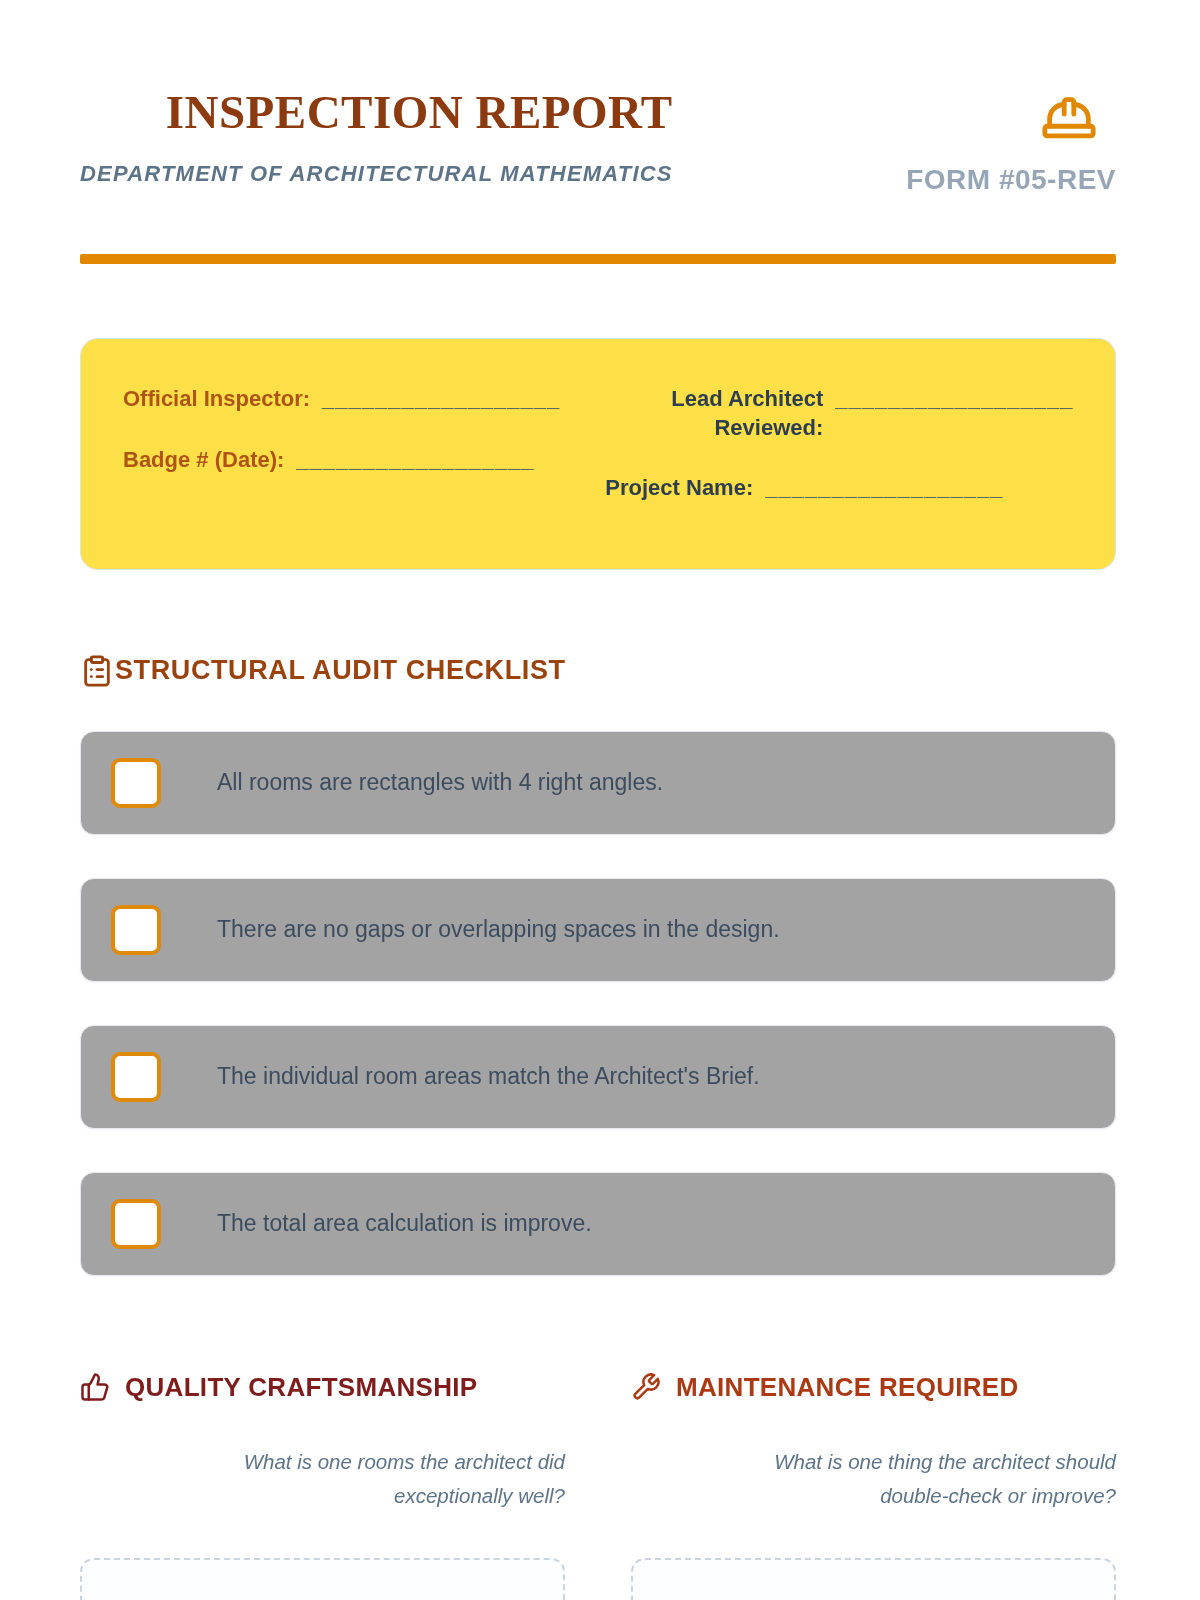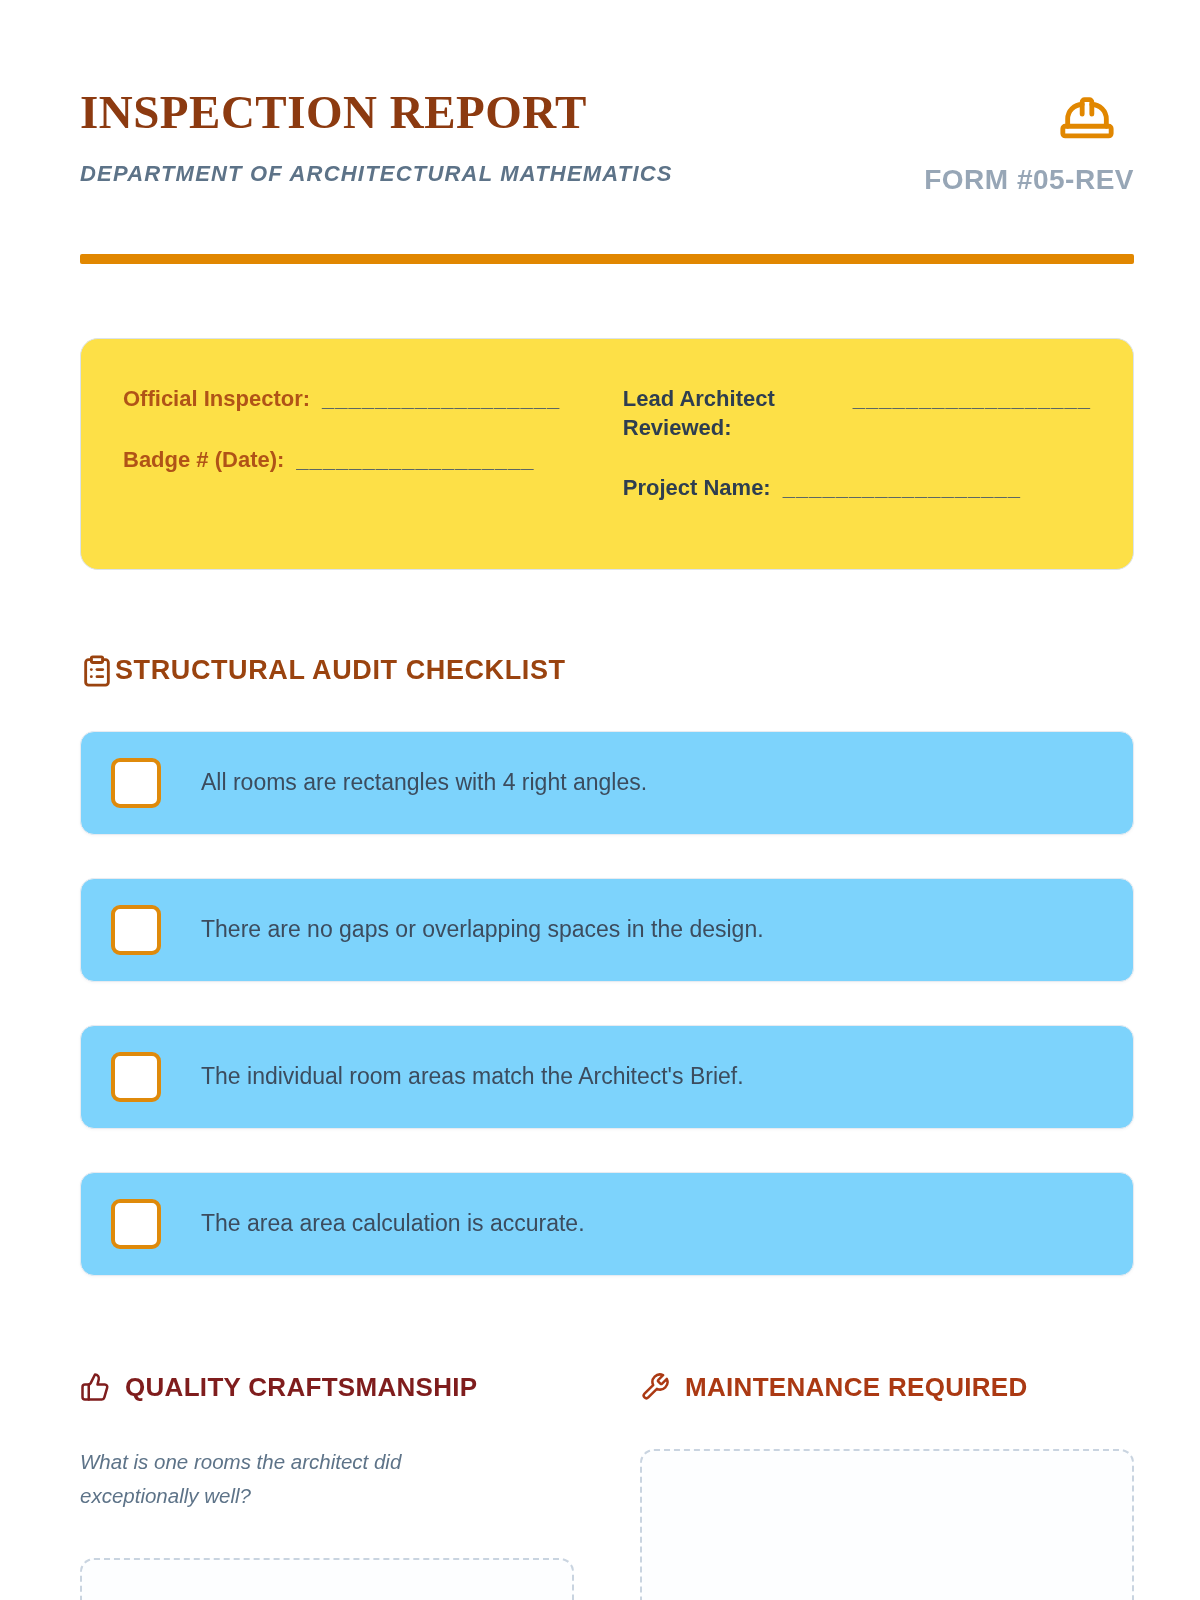--- a/index.html
+++ b/index.html
@@ -1,21 +1,21 @@
 <!DOCTYPE html>
 <html><head>
 <meta charset="utf-8">
 <style>
   * { margin: 0; padding: 0; box-sizing: border-box; }
   html, body { background: #ffffff; }
   body {
     width: 1200px; height: 1600px; overflow: hidden; position: relative;
     font-family: "Liberation Sans", sans-serif; color: #3c4c5e;
   }
-  .page { width: 1200px; height: 1384px; padding: 88px 66px 0 80px; }
+  .page { width: 1200px; height: 1384px; padding: 88px 84px 0 80px; text-align: right; }
 
   
   .header { display: flex; justify-content: space-between; align-items: flex-start; }
   .page-title {
     font-family: "Liberation Serif", serif; font-weight: 800;
     font-size: 47px; letter-spacing: 0.5px; color: #8c3a10; line-height: 1.05;
   }
   .page-subtitle {
     margin-top: 24px; font-size: 22px; font-weight: bold; font-style: italic;
     letter-spacing: 1.2px; color: #5d7388;
@@ -39,24 +39,25 @@
   .blank-line { color: #41526a; letter-spacing: 1px; white-space: nowrap; font-weight: 600; }
 
   
   .checklist-section { margin-top: 84px; }
   .section-title {
     display: flex; align-items: center; gap: 1px;
     font-size: 27px; font-weight: 800; letter-spacing: 0.6px; color: #9a430f; margin-top: 8px;
   }
   .clipboard-icon { width: 34px; height: 34px; color: #9a430f; flex: 0 0 auto; }
   .check-card {
-    margin-top: 43px; height: 104px; background: #7dd3fc;
+    margin-top: 43px; height: 104px; background: #a3a3a3;
     border: 1px solid #e7ebf1; border-radius: 14px;
     display: flex; align-items: center; padding: 0 30px;
     box-shadow: 0 1px 3px rgba(15,23,42,0.04);
+    gap: 16px;
   }
   .checkbox {
     width: 50px; height: 50px; flex: 0 0 auto;
     border: 4px solid #df8a0b; border-radius: 9px; background: #ffffff; cursor: pointer;
   }
   .check-text { margin-left: 40px; font-size: 23px; color: #3c4c5e; }
 
   
   .feedback { margin-top: 96px; display: grid; grid-template-columns: 1fr 1fr; column-gap: 66px; }
   .fb-title { display: flex; align-items: center; gap: 15px; font-size: 26px; font-weight: 800; letter-spacing: 0.3px; }
@@ -138,21 +139,21 @@
       <div class="check-text">There are no gaps or overlapping spaces in the design.</div>
     </div>
 
     <div class="check-card">
       <div class="checkbox" role="checkbox" aria-checked="false"></div>
       <div class="check-text">The individual room areas match the Architect's Brief.</div>
     </div>
 
     <div class="check-card">
       <div class="checkbox" role="checkbox" aria-checked="false"></div>
-      <div class="check-text">The area area calculation is accurate.</div>
+      <div class="check-text">The total area calculation is improve.</div>
     </div>
   </div>
 
   <div class="feedback">
 
     <div>
       <div class="fb-title blue">
         <svg class="fb-icon" viewBox="0 0 24 24" fill="none" stroke="currentColor" stroke-width="2" stroke-linecap="round" stroke-linejoin="round">
           <path d="M7 10v12"></path>
           <path d="M15 5.88 14 10h5.83a2 2 0 0 1 1.92 2.56l-2.33 8A2 2 0 0 1 17.5 22H4a2 2 0 0 1-2-2v-8a2 2 0 0 1 2-2h2.76a2 2 0 0 0 1.79-1.11L12 2a3.13 3.13 0 0 1 3 3.88Z"></path>
@@ -166,17 +167,21 @@
       <div class="fb-box"></div>
     </div>
 
     <div>
       <div class="fb-title red">
         <svg class="fb-icon" viewBox="0 0 24 24" fill="none" stroke="currentColor" stroke-width="2" stroke-linecap="round" stroke-linejoin="round">
           <path d="M14.7 6.3a1 1 0 0 0 0 1.4l1.6 1.6a1 1 0 0 0 1.4 0l3.77-3.77a6 6 0 0 1-7.94 7.94l-6.91 6.91a2.12 2.12 0 0 1-3-3l6.91-6.91a6 6 0 0 1 7.94-7.94l-3.76 3.76z"></path>
         </svg>
         <span>MAINTENANCE REQUIRED</span>
       </div>
+      <div class="fb-prompt">
+        <div>What is one thing the architect should</div>
+        <div>double-check or improve?</div>
+      </div>
       <div class="fb-box"></div>
     </div>
 
   </div>
 </div>
 
 </body></html>

